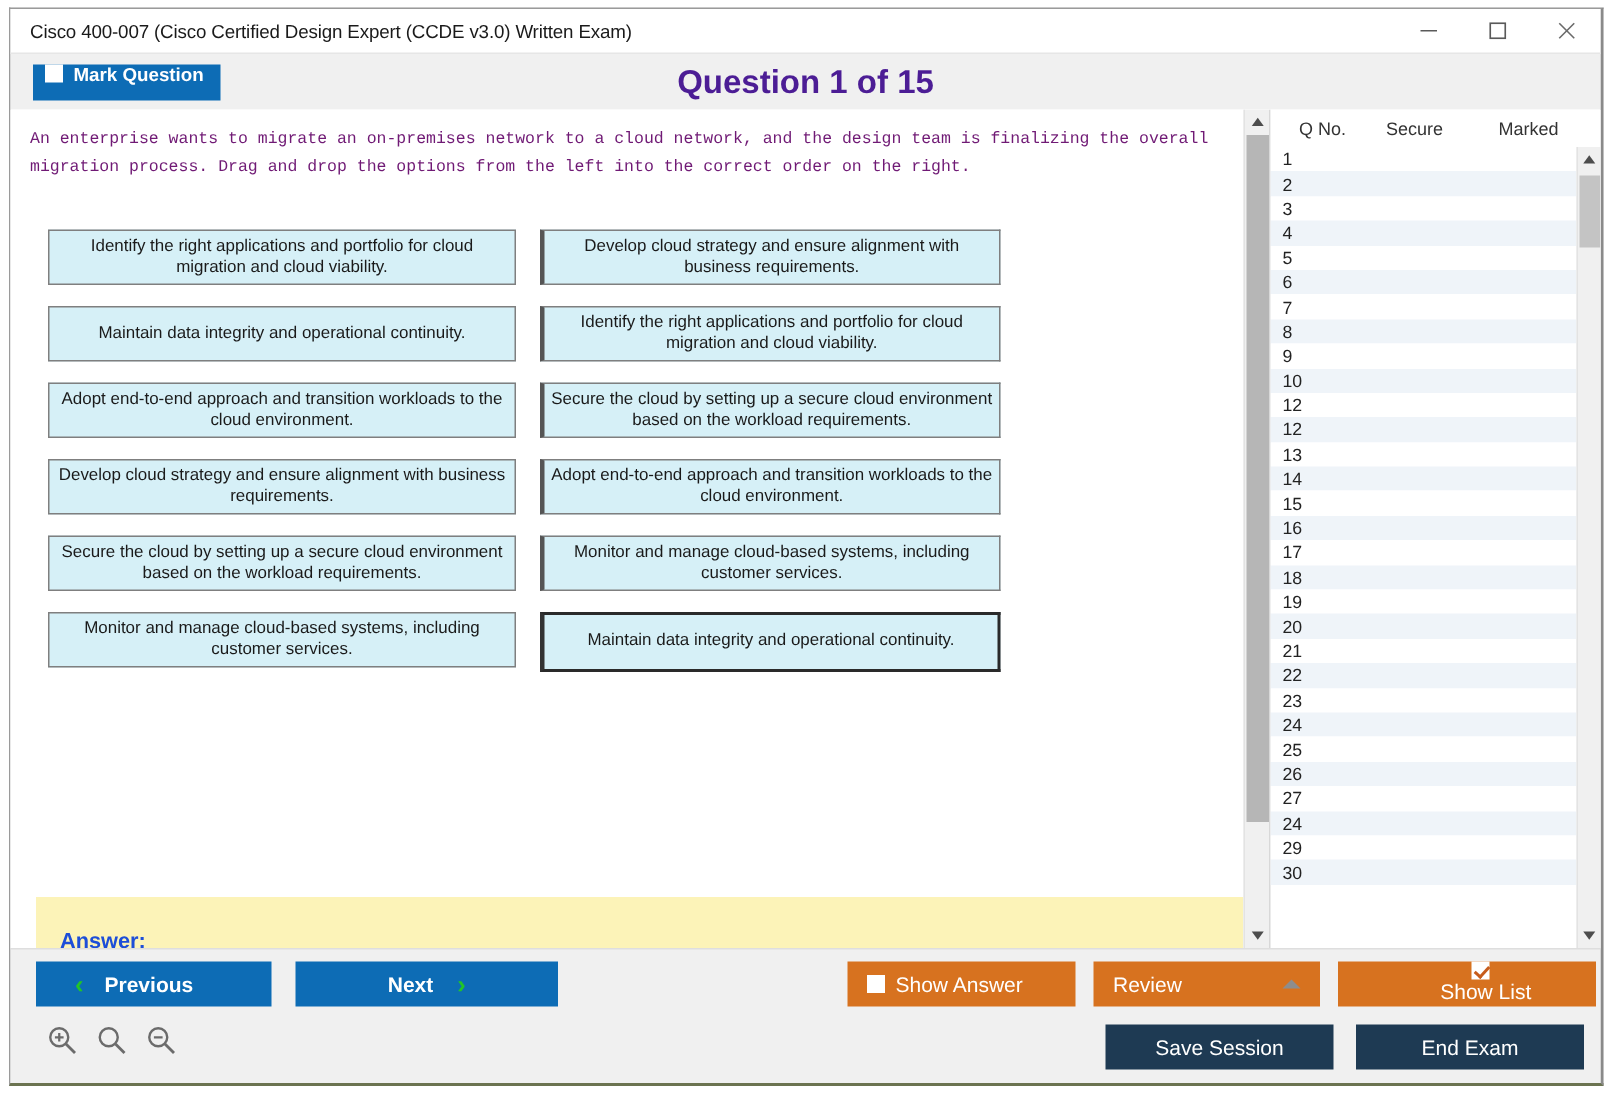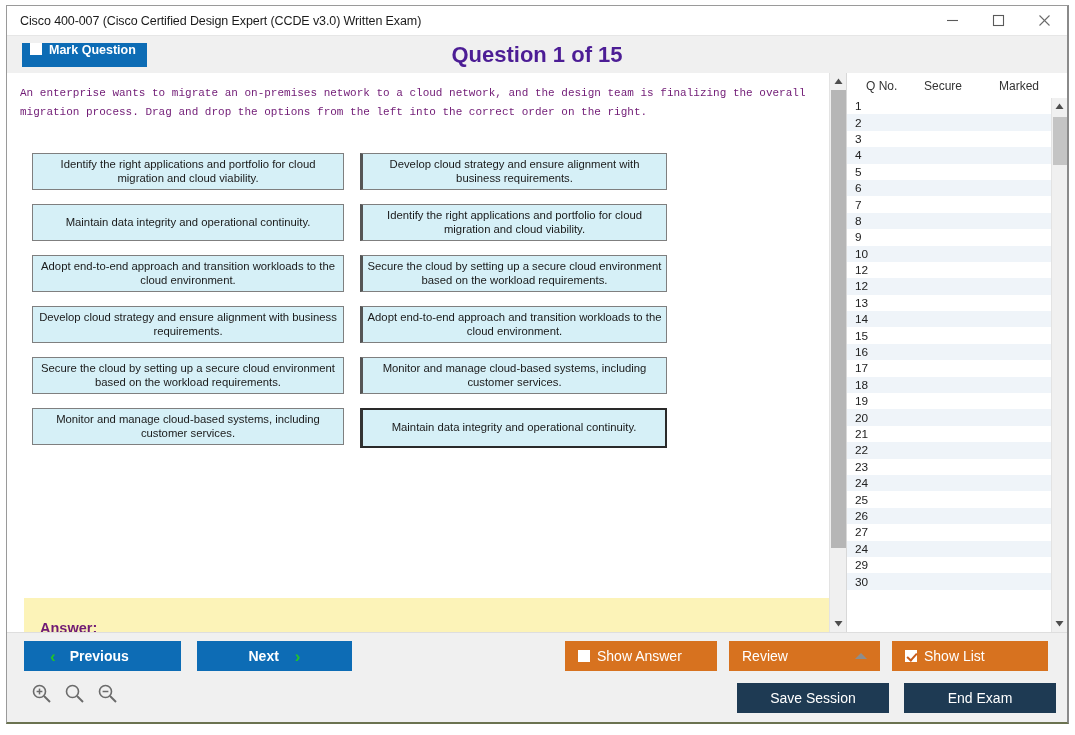--- a/index.html
+++ b/index.html
@@ -133,21 +133,21 @@
 
   
   #answer-panel {
     position: absolute;
     left: 17px; top: 525px;
     width: 805px; height: 98px;
     background: #fcf3b8;
     padding: 22px 0 0 16px;
   }
   .ans-label {
-    font-size: 14.5px; font-weight: bold; color: #701a75;
+    font-size: 14.5px; font-weight: bold; color: #1d4ed8;
   }
 
   
   #main-scrollbar {
     width: 17px;
     background: #f0f0f0;
     border-left: 1px solid #e3e3e3;
     display: flex; flex-direction: column; align-items: center;
     position: relative;
   }
@@ -237,21 +237,21 @@
   }
   .btn-blue { background: #0d6cb5; font-weight: bold; }
   .btn-orange { background: #d7721f; }
   .btn-navy { background: #1e3a53; }
 
   #btn-previous {
     left: 17px; top: 8px; width: 157px; height: 30px;
     padding-left: 26px;
   }
   #btn-next {
-    left: 190px; top: 8px; width: 155px; height: 30px;
+    left: 190px; top: 8px; width: 175px; height: 30px;
     justify-content: center;
   }
   .chev { font-size: 17px; color: #22c428; font-weight: bold; line-height: 1; }
   #prev-chev { margin-right: 14px; }
   #next-chev { margin-left: 16px; }
 
   #btn-show-answer {
     left: 558px; top: 8px; width: 152px; height: 30px;
     padding-left: 13px;
   }
@@ -260,22 +260,23 @@
     padding-left: 13px;
   }
   #review-caret {
     margin-left: auto; margin-right: 13px;
     width: 0; height: 0;
     border-left: 6px solid transparent;
     border-right: 6px solid transparent;
     border-bottom: 6px solid #8d8d8d;
   }
   #btn-show-list {
-    left: 885px; top: 8px; width: 156px; height: 30px;
-    padding-left: 13px;
+    left: 885px; top: 8px; width: 172px; height: 30px;
+    padding-left: 25px;
+    flex-direction: column;
   }
   #btn-save-session {
     left: 730px; top: 50px; width: 152px; height: 30px;
     justify-content: center;
   }
   #btn-end-exam {
     left: 897px; top: 50px; width: 152px; height: 30px;
     justify-content: center;
   }
   #zoom-tools {

